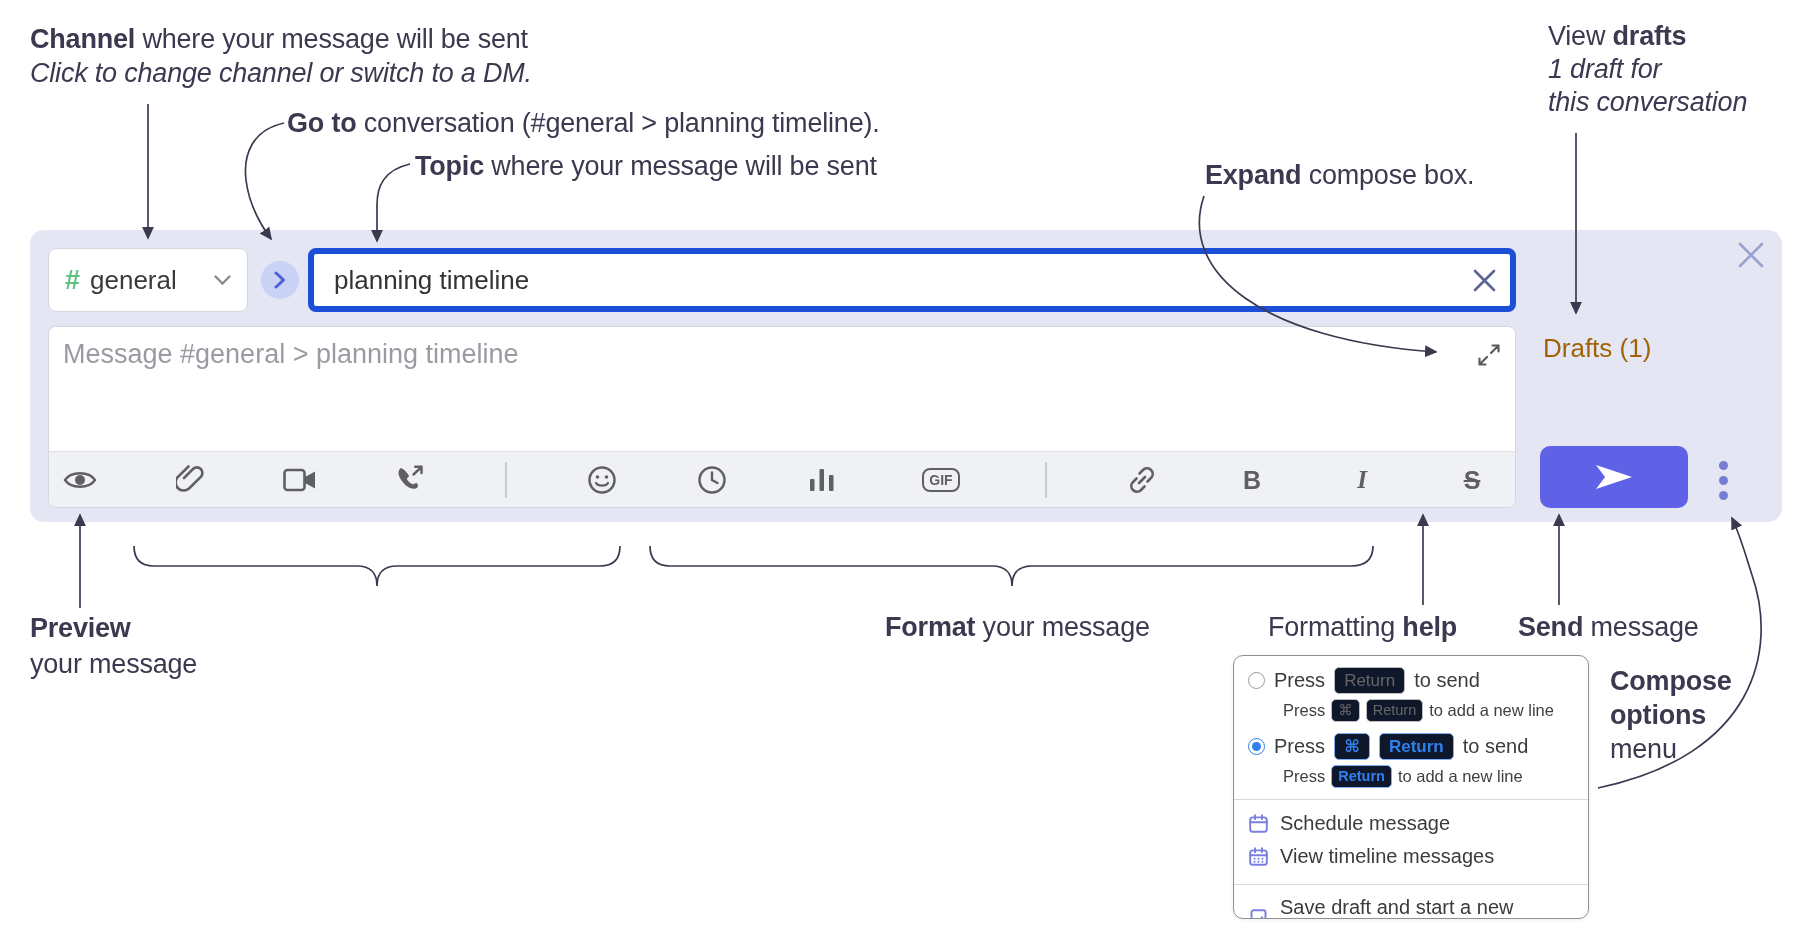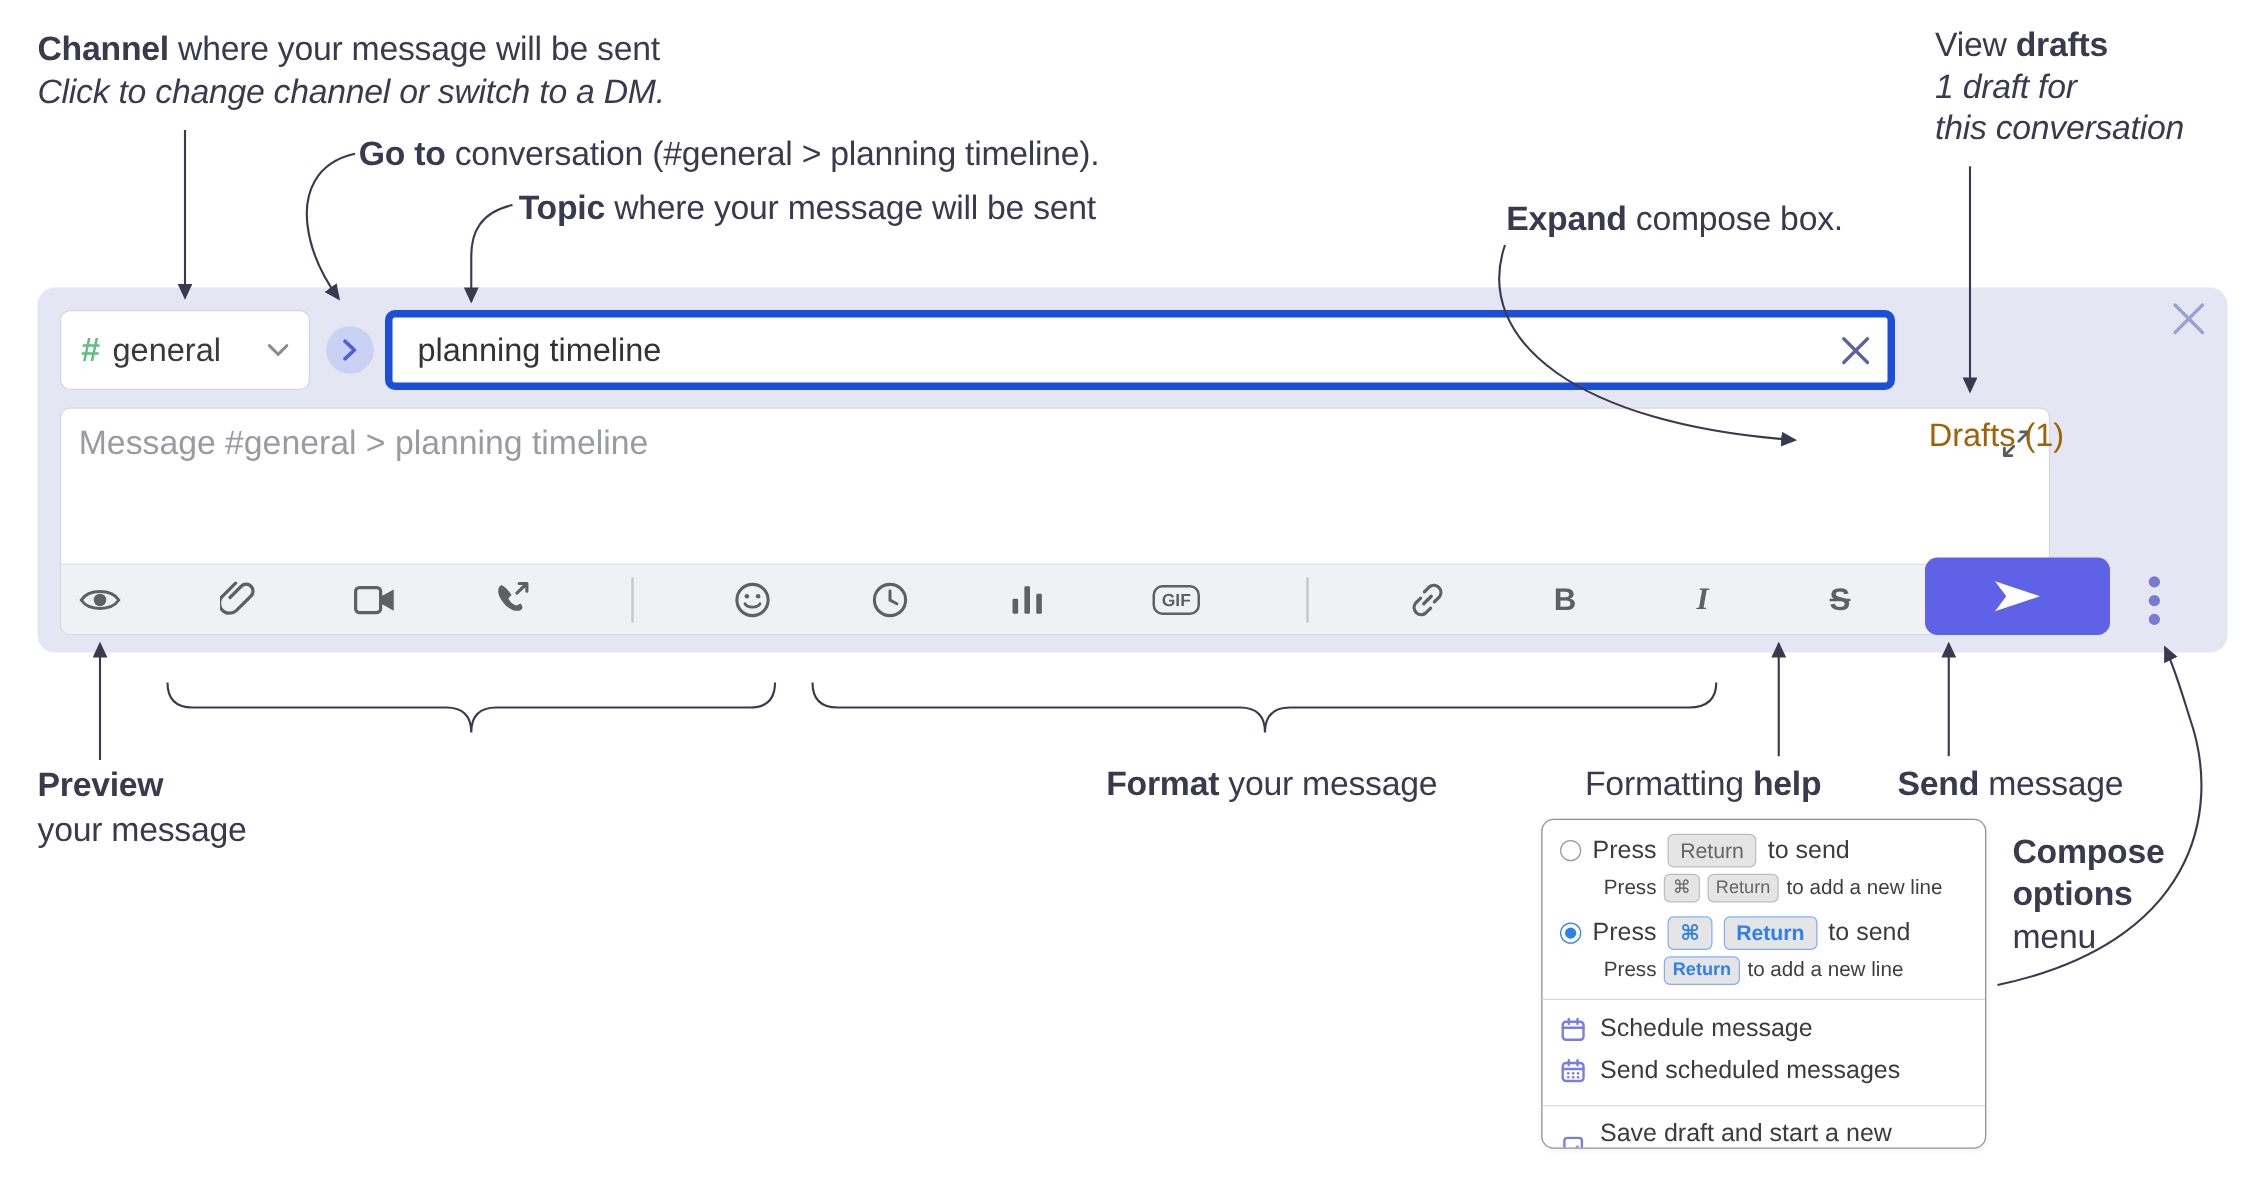--- a/index.html
+++ b/index.html
@@ -13,21 +13,21 @@
   .chanbox{position:absolute;left:18px;top:18px;width:200px;height:64px;background:#fff;border:1px solid #d4d6e2;
     border-radius:8px;box-sizing:border-box;display:flex;align-items:center;padding:0 16px;gap:10px;cursor:pointer;}
   .hash{color:#5ec082;font-size:27px;font-weight:700;}
   .chan-name{font-size:26px;color:#3a3a3a;flex:1;}
   .jump{position:absolute;left:231px;top:31px;width:38px;height:38px;border-radius:50%;background:#c9d1f4;
     display:flex;align-items:center;justify-content:center;}
   .topicbox{position:absolute;left:278px;top:18px;width:1208px;height:64px;background:#fff;border:6px solid #1d4ed8;
     border-radius:8px;box-sizing:border-box;display:flex;align-items:center;}
   .topicbox input{border:none;outline:none;flex:1;font-size:26px;color:#333;padding:0 0 0 20px;background:transparent;
     font-family:"Liberation Sans","DejaVu Sans",sans-serif;}
-  .msgwrap{position:absolute;left:18px;top:96px;width:1592px;height:182px;border:1px solid #d4d6e2;border-radius:8px;
+  .msgwrap{position:absolute;left:18px;top:96px;width:1468px;height:182px;border:1px solid #d4d6e2;border-radius:8px;
     box-sizing:border-box;background:#fff;overflow:hidden;padding-left:26px;}
   .msgwrap textarea{position:absolute;left:0;top:0;width:100%;height:123px;border:none;outline:none;resize:none;
     font-size:27px;color:#555;padding:12px 50px 0 14px;box-sizing:border-box;
     font-family:"Liberation Sans","DejaVu Sans",sans-serif;}
   .msgwrap textarea::placeholder{color:#9a9aa2;opacity:1;}
   .expand-ic{position:absolute;right:14px;top:16px;width:24px;height:24px;cursor:pointer;}
   .toolbar{position:absolute;left:0;top:124px;width:100%;height:57px;background:#f0f1f4;border-top:1px solid #dfe0e6;
     display:flex;align-items:center;padding:0 0 0 14px;box-sizing:border-box;gap:44px;}
   .tbi{width:34px;height:40px;display:flex;align-items:center;justify-content:center;flex:0 0 auto;
     margin-right:32px;cursor:pointer;color:#5f6066;}
@@ -46,21 +46,21 @@
     align-items:center;justify-content:center;gap:6px;cursor:pointer;}
   .kdot{width:9px;height:9px;border-radius:50%;background:#777cd2;}
   
   .popup{position:absolute;left:1233px;top:655px;width:356px;height:264px;background:#fff;border:1.5px solid #909090;
     border-radius:10px;box-sizing:border-box;box-shadow:0 1px 5px rgba(0,0,0,.07);padding:11px 0 0 0;overflow:hidden;color:#3b3b3b;}
   .prow{display:flex;align-items:center;gap:9px;padding:0 14px;font-size:20px;}
   .psub{display:flex;align-items:center;gap:6px;padding:0 14px 0 49px;font-size:16.5px;margin-top:5px;color:#3f3f3f;}
   .radio{width:17px;height:17px;border:1.5px solid #9a9a9a;border-radius:50%;box-sizing:border-box;flex:0 0 auto;cursor:pointer;}
   .radio.sel{border-color:#2f80ed;position:relative;}
   .radio.sel::after{content:"";position:absolute;left:2.5px;top:2.5px;width:9px;height:9px;border-radius:50%;background:#2f80ed;}
-  .key{border:1px solid #bdbdbd;border-radius:5px;padding:0 9px;color:#666;background:#e5e5e5;font-size:17px;line-height:25px;display:inline-block;}
+  .key{border:1px solid #bdbdbd;border-radius:5px;padding:0 9px;color:#666;background:#0f172a;font-size:17px;line-height:25px;display:inline-block;}
   .key.sm{font-size:14.5px;line-height:21px;padding:0 6px;}
   .key.blue{border-color:#7fb0f7;color:#2f80ed;font-weight:700;}
   .pdiv{border-top:1px solid #d9d9d9;margin-top:11px;}
   .mitem{display:flex;align-items:center;gap:11px;padding:5px 14px;font-size:20px;cursor:pointer;}
   .mitem svg{flex:0 0 auto;}
   
   .overlay{position:absolute;left:0;top:0;pointer-events:none;}
 </style>
 </head>
 <body>
@@ -313,21 +313,21 @@
       <svg width="21" height="21" viewBox="0 0 24 24">
         <rect x="2.5" y="5" width="19" height="16.5" rx="3" fill="none" stroke="#7a7ee0" stroke-width="2.2"></rect>
         <path d="M2.5 10.5 h19 M8 2.5 v4.5 M16 2.5 v4.5" fill="none" stroke="#7a7ee0" stroke-width="2.2" stroke-linecap="round"></path>
         <circle cx="7.5" cy="14.5" r="1.2" fill="#7a7ee0"></circle>
           <circle cx="12" cy="14.5" r="1.2" fill="#7a7ee0"></circle>
           <circle cx="16.5" cy="14.5" r="1.2" fill="#7a7ee0"></circle>
         <circle cx="7.5" cy="18" r="1.2" fill="#7a7ee0"></circle>
           <circle cx="12" cy="18" r="1.2" fill="#7a7ee0"></circle>
           <circle cx="16.5" cy="18" r="1.2" fill="#7a7ee0"></circle>
       </svg>
-      <span>Send scheduled messages</span>
+      <span>View timeline messages</span>
     </div>
     <div class="pdiv"></div>
     <div class="mitem" style="margin-top:6px;">
       <svg width="21" height="21" viewBox="0 0 24 24">
         <path d="M4 4 a2.5 2.5 0 0 1 2.5-2.5 H17.5 A2.5 2.5 0 0 1 20 4 V20 a2.5 2.5 0 0 1-2.5 2.5 H6.5 A2.5 2.5 0 0 1 4 20 Z" fill="none" stroke="#7a7ee0" stroke-width="2.2"></path>
         <path d="M8.5 12.5 l2.8 2.8 L16 9.5" fill="none" stroke="#7a7ee0" stroke-width="2.2" stroke-linecap="round" stroke-linejoin="round"></path>
       </svg>
       <span>Save draft and start a new message</span>
     </div>
   </div>

